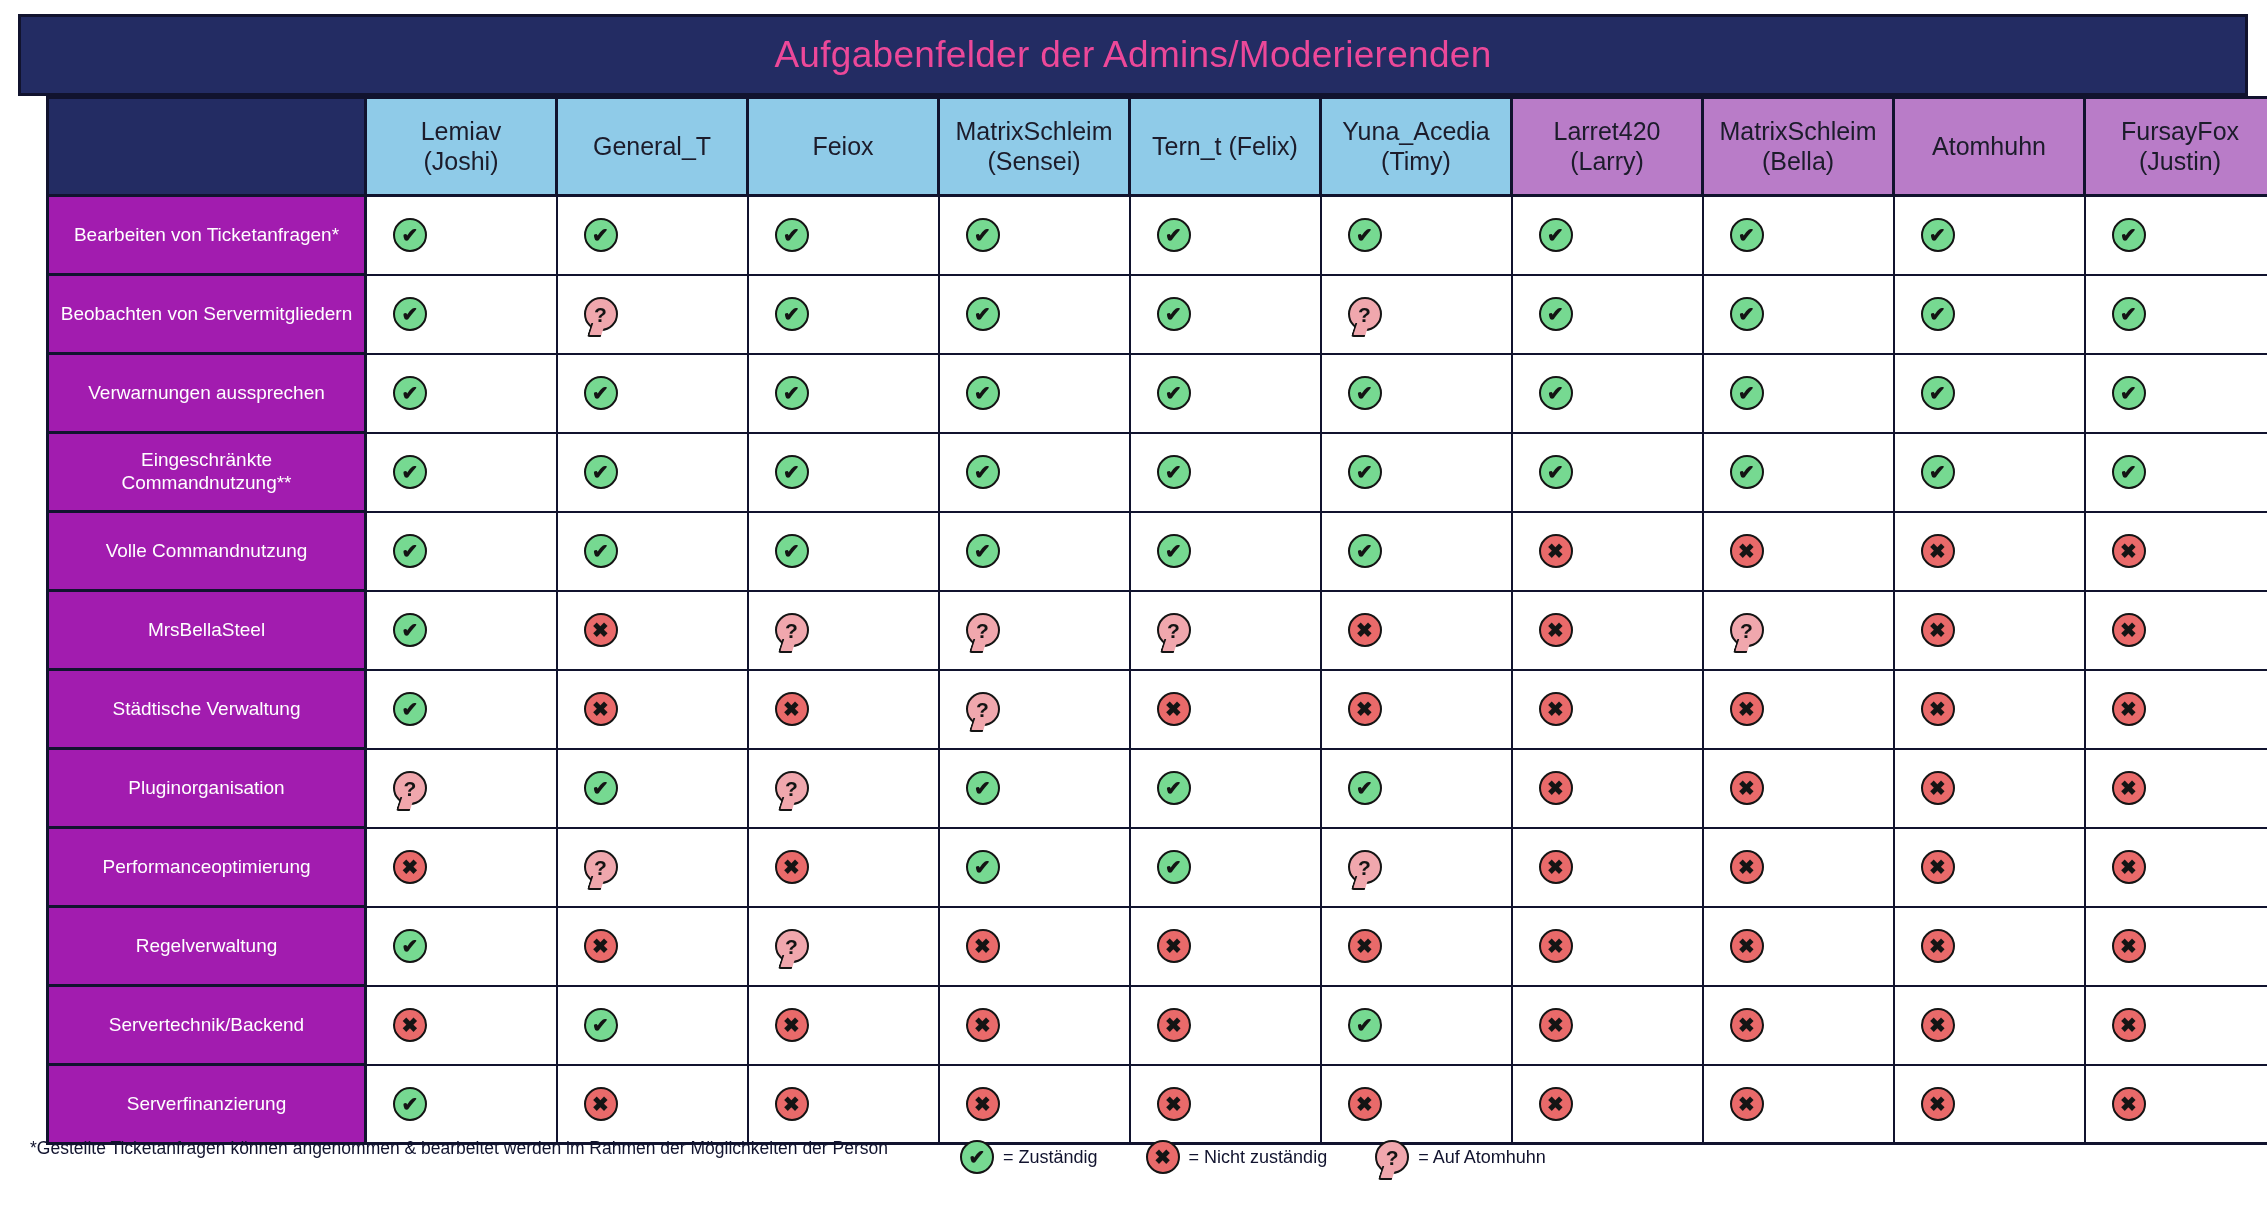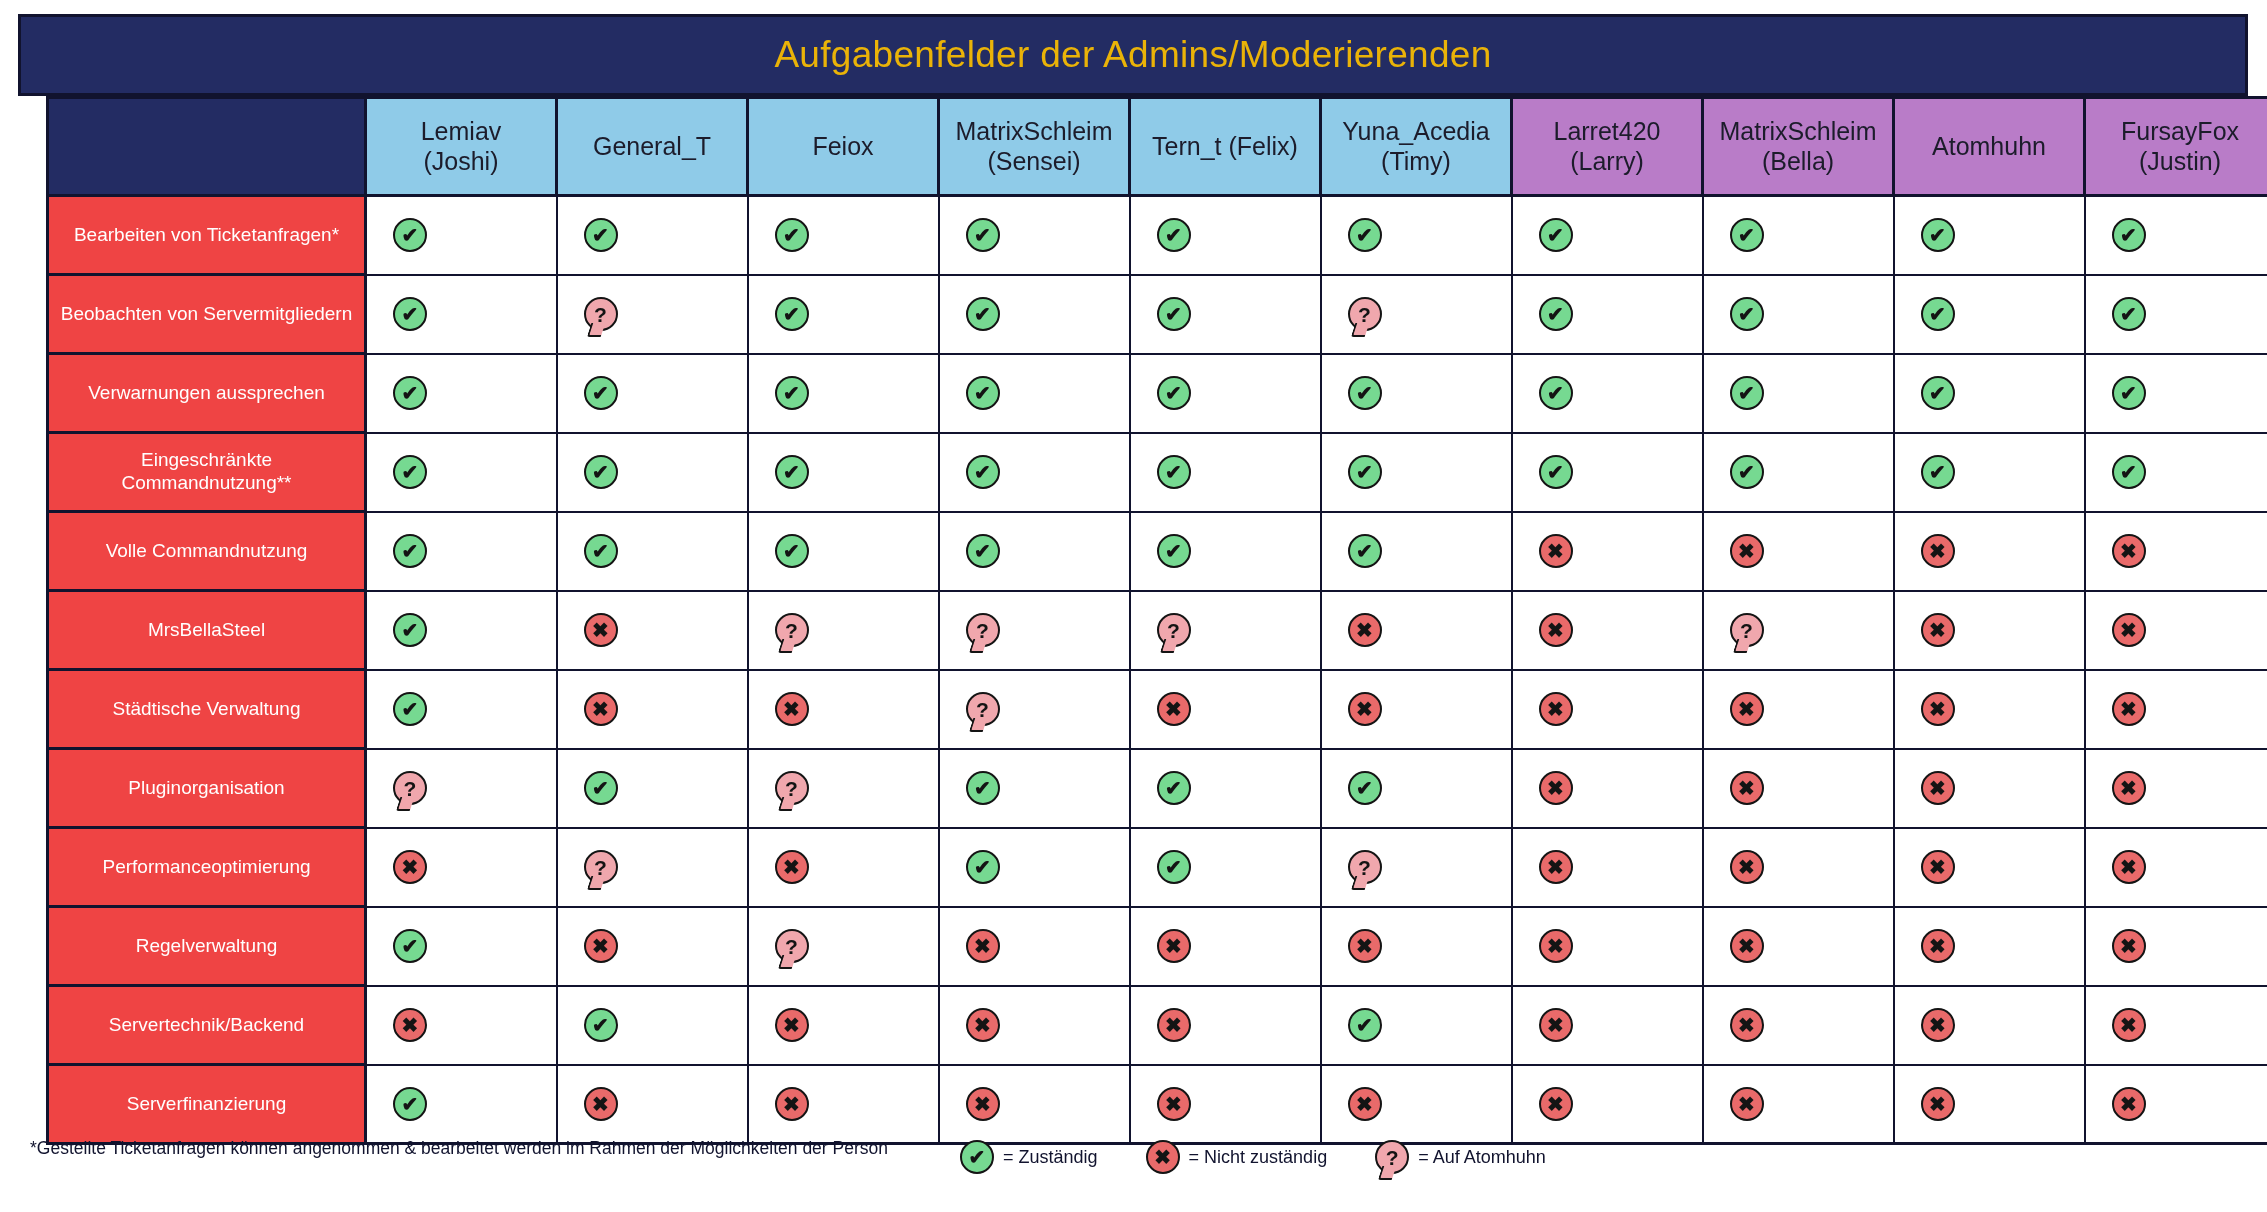--- a/index.html
+++ b/index.html
@@ -24,21 +24,21 @@
   
   .title-bar {
     background: #232c63;
     border: 3px solid #11132e;
     height: 82px;
     display: flex;
     align-items: center;
     justify-content: center;
   }
   .title-bar .title-text {
-    color: #eab308;
+    color: #ec4899;
     font-size: 37px;
     letter-spacing: 0.3px;
   }
   
   table.matrix {
     border-collapse: collapse;
     table-layout: fixed;
     width: 2230px;
     border: 3px solid #11132e;
     border-top: none;
@@ -56,21 +56,21 @@
     line-height: 1.18;
     padding: 2px 4px;
   }
   thead th.corner {
     background: #232c63;
   }
   thead th.grp-blue { background: #8fcbe8; color: #1c1c2b; }
   thead th.grp-purple { background: #b97cc8; color: #1c1c2b; }
 
   tbody td.task {
-    background: #ef4444;
+    background: #a21caf;
     color: #ffffff;
     font-size: 19px;
     text-align: center;
     border: 3px solid #11132e;
     height: 79px;
     padding: 2px 8px;
     line-height: 1.2;
   }
   tbody td.cell {
     background: #ffffff;

